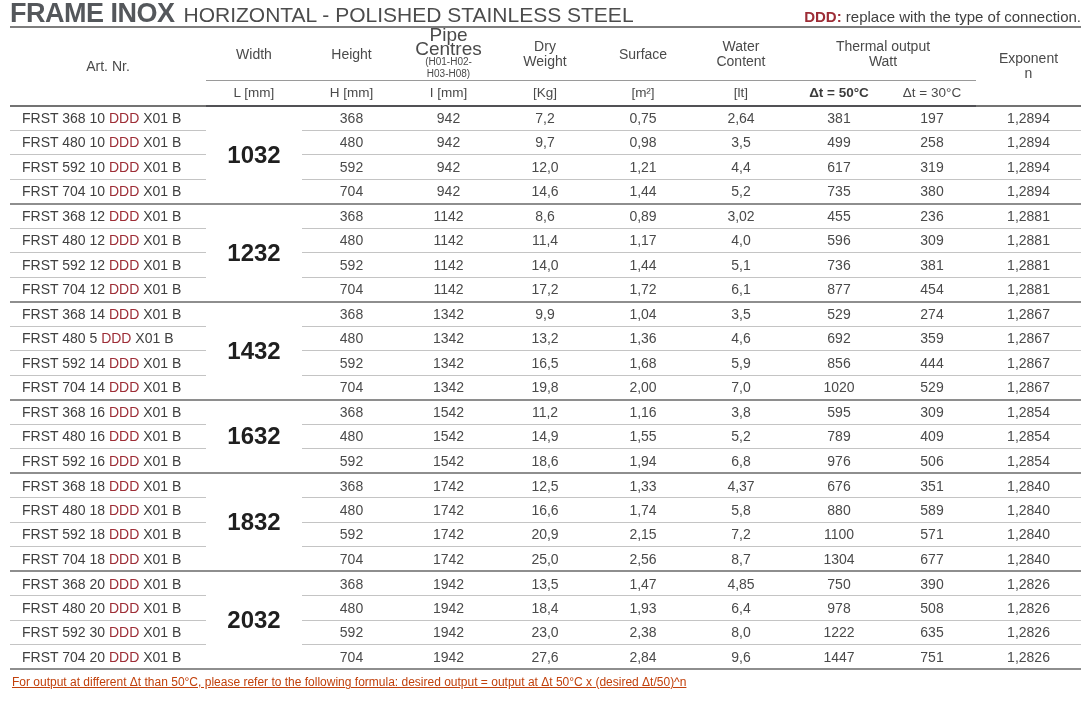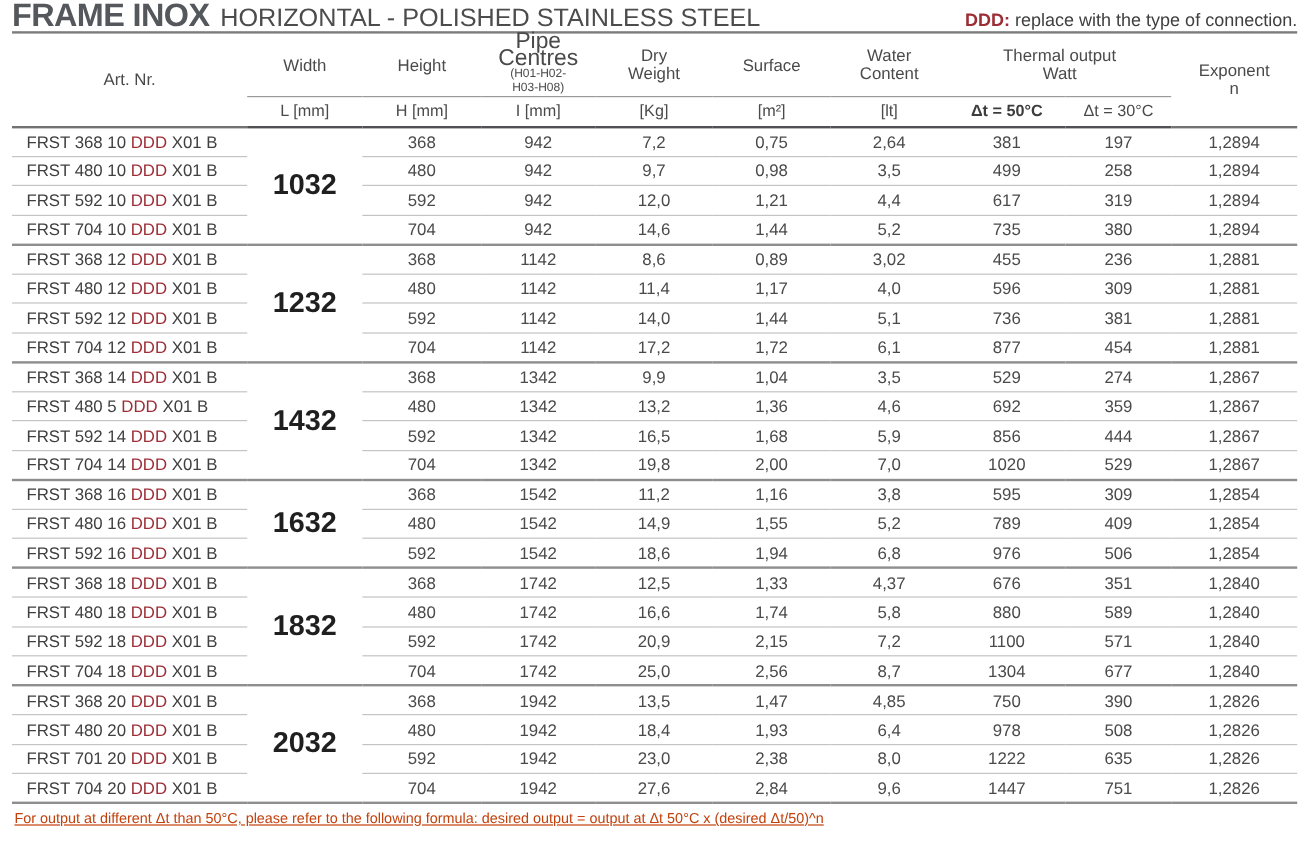--- a/index.html
+++ b/index.html
@@ -382,21 +382,21 @@
           <td>480</td>
           <td>1942</td>
           <td>18,4</td>
           <td>1,93</td>
           <td>6,4</td>
           <td>978</td>
           <td>508</td>
           <td>1,2826</td>
         </tr>
         <tr>
-          <td class="art-cell"><span>FRST 701 20 </span><span class="art-ddd">DDD</span><span> X01 B</span></td>
+          <td class="art-cell"><span>FRST 592 30 </span><span class="art-ddd">DDD</span><span> X01 B</span></td>
           <td>592</td>
           <td>1942</td>
           <td>23,0</td>
           <td>2,38</td>
           <td>8,0</td>
           <td>1222</td>
           <td>635</td>
           <td>1,2826</td>
         </tr>
         <tr class="group-end">

